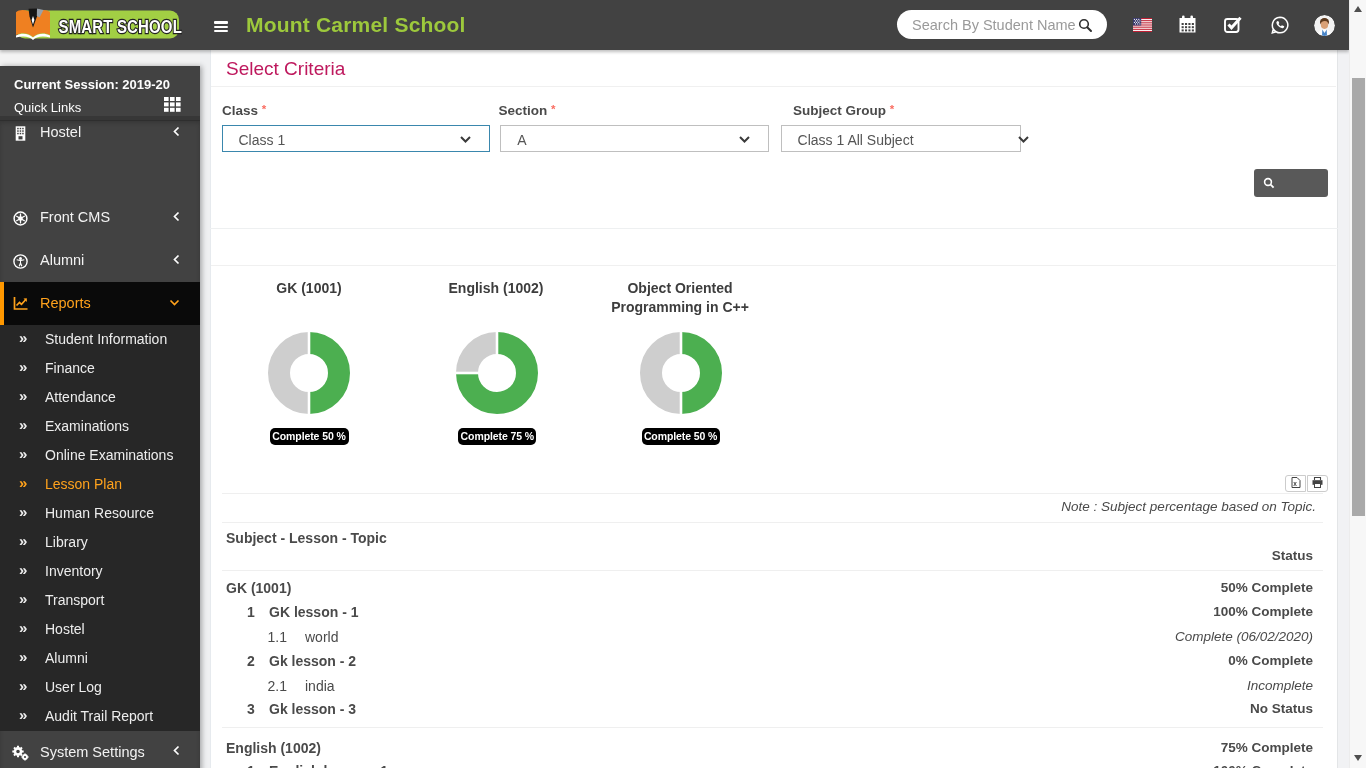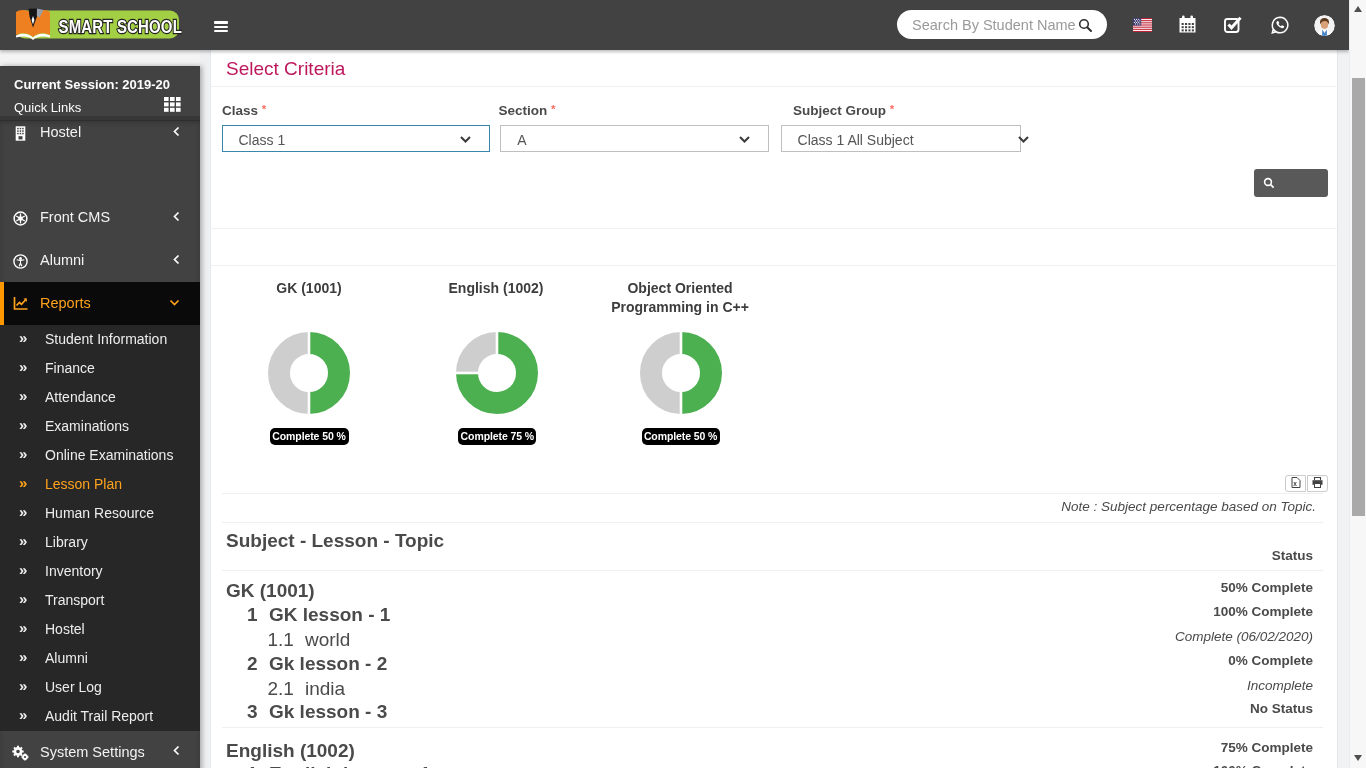--- a/index.html
+++ b/index.html
@@ -34,21 +34,21 @@
 #panel1{position:absolute;left:210px;top:50px;width:1127px;height:178px;background:#fff;}
 #panel2{position:absolute;left:210px;top:228px;width:1127px;height:540px;background:#fff;overflow:hidden;}
 .phead{position:absolute;left:16px;font-size:19px;color:#be185d;}
 .labl{position:absolute;font-size:13.5px;font-weight:bold;color:#4a4a4a;}
 .labl i{color:#fa6c60;font-style:normal;font-size:11.5px;position:relative;top:-2px;}
 .sel{position:absolute;height:27px;background:#fff;border:1px solid #bfbfbf;font-size:14px;color:#555;}
 .sel .st{position:absolute;left:16px;top:6px;}
 .selchev{position:absolute;top:85px;}
 
 .tline{position:absolute;left:12px;width:1101px;height:1px;background:#efefef;}
-.trow{position:absolute;font-size:19px;color:#4a4a4a;}
+.trow{position:absolute;font-size:14px;color:#4a4a4a;}
 .rb{font-weight:bold;}
 .rit{font-style:italic;color:#555;}
 .rstat{position:absolute;right:24px;font-size:13.5px;color:#4a4a4a;text-align:right;}
 
 .ctitle{position:absolute;font-size:14px;font-weight:bold;color:#3d3d3d;text-align:center;line-height:19.5px;}
 .clabel{position:absolute;top:200px;height:17px;background:#000;border-radius:5px;color:#fff;font-size:10.5px;font-weight:bold;text-align:center;line-height:17px;letter-spacing:-0.1px;white-space:nowrap;}
 
 #sbar{position:absolute;left:1349px;top:0;width:17px;height:768px;background:#f7f7f7;border-left:1px solid #ececec;z-index:50;}
 #sthumb{position:absolute;left:1.5px;top:78px;width:13px;height:438px;background:#a9a9a9;}
 .sarrow{position:absolute;left:4px;width:0;height:0;border-left:4.5px solid transparent;border-right:4.5px solid transparent;}
@@ -352,20 +352,21 @@
     <path d="M2 27.5 C8 24.5, 15 25.5, 19 29.5 C23 25.5, 30 24.5, 36 27.5 L36 29.5 C29 27.5, 22 28.5, 19 32 C16 28.5, 9 27.5, 2 29.5 Z" fill="#fff"></path>
     <path d="M14.5 0.8 L24.5 0.6 L23 8.5 L19 19.5 L15.5 8.5 Z" fill="#161616"></path>
     <path d="M23 0.6 L29.5 2 L25.5 9.5 L22.8 8 Z" fill="#98a1a9"></path>
     <path d="M19 8 L20.4 12 L19 16.5 L17.6 12 Z" fill="#fff"></path>
 
     <text transform="translate(44.5,24.7) scale(0.81,1)" font-family="Liberation Sans,sans-serif" font-size="18.5" font-weight="bold" fill="#fff" stroke="#222" stroke-width="2.4" paint-order="stroke" letter-spacing="0.2">SMART SCHOOL</text>
   </svg>
   <div class="hbar" style="top:21.2px;"></div>
   <div class="hbar" style="top:25.5px;"></div>
   <div class="hbar" style="top:29.8px;"></div>
+  <div id="ttl">Mount Carmel School</div>
   <div id="searchpill">
     <span>Search By Student Name Or</span>
     <svg class="abs" style="left:181px;top:8px;" width="15" height="15" viewBox="0 0 15 15">
         <circle cx="6" cy="6" r="4.3" fill="none" stroke="#2e2e2e" stroke-width="1.6"></circle>
         <line x1="9.2" y1="9.2" x2="13" y2="13" stroke="#2e2e2e" stroke-width="2" stroke-linecap="round"></line>
       </svg>
   </div>
 
   <svg class="abs" style="left:1133px;top:18px;" width="19" height="14" viewBox="0 0 19 14">
     <rect width="19" height="14" fill="#fff"></rect>

